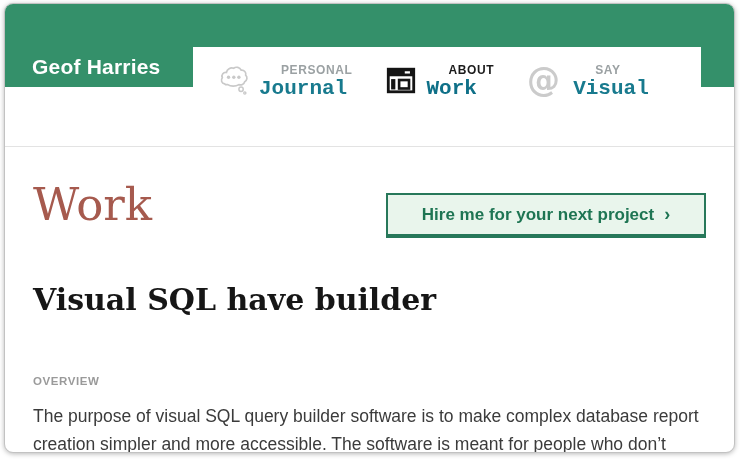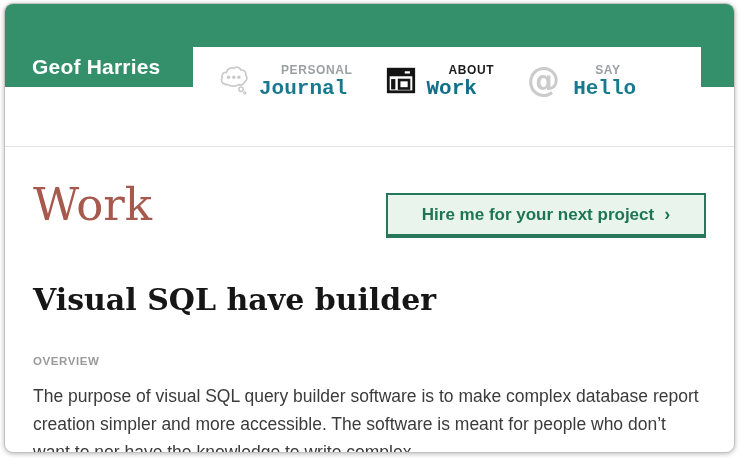--- a/index.html
+++ b/index.html
@@ -38,21 +38,21 @@
 
   .hire-btn { position:absolute; top:46px; right:28px; width:320px; height:45px;
               background:#e9f5ec; border:2px solid #27785a; border-bottom-width:4px;
               display:flex; align-items:center; justify-content:center; gap:10px;
               font-size:17px; font-weight:bold; color:#1e7553; cursor:pointer; }
   .hire-btn .chev { font-size:18px; font-weight:bold; margin-top:-1px; }
 
   h2.article-title { margin-top:56px; font-family:"DejaVu Serif","Liberation Serif",serif;
                      font-size:30px; line-height:31px; color:#161616; font-weight:bold; }
 
-  .section-label { margin-top:40px; font-size:11.5px; font-weight:bold;
+  .section-label { margin-top:60px; font-size:11.5px; font-weight:bold;
                    letter-spacing:.6px; color:#9a9a9a; line-height:13px; }
 
   .overview-block { margin-top:14px; }
   .item-number { float:left; width:74px; height:56px; font-size:58px; line-height:54px;
                  color:#d6d6d6; font-family:"DejaVu Sans",sans-serif; font-weight:200; }
   .overview-paragraph { font-size:17.5px; line-height:28px; color:#3b3b3b; }
 </style>
 </head>
 <body>
 
@@ -98,21 +98,21 @@
 
 
     <div class="nav-item">
       <span class="nav-icon" style="flex-basis:37px;width:37px">
         <svg viewBox="0 0 38 34" width="37" height="33">
           <text x="0" y="28" font-size="34" font-weight="bold" fill="#cbcbcb" font-family="DejaVu Sans, sans-serif">@</text>
         </svg>
       </span>
       <span class="nav-text">
         <span class="kicker">SAY</span>
-        <span class="nav-label">Hello</span>
+        <span class="nav-label">Visual</span>
       </span>
     </div>
 
   </nav>
 
   <div class="header-divider"></div>
 
   <div class="content">
 
     <h1 class="page-title">Work</h1>

